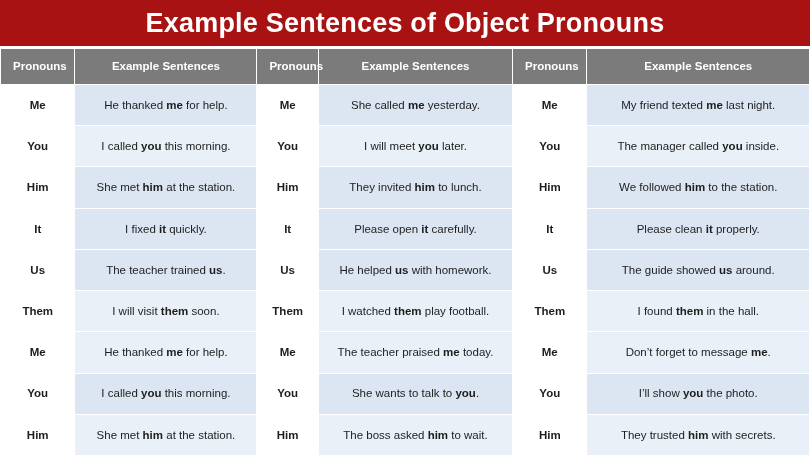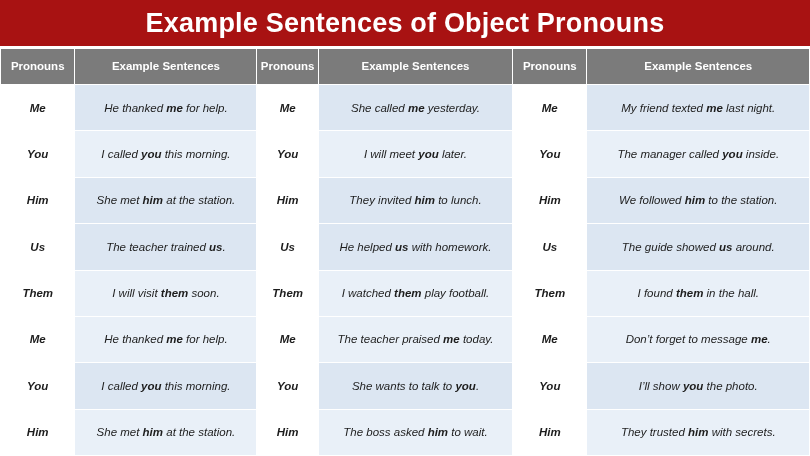--- a/index.html
+++ b/index.html
@@ -47,34 +47,33 @@
     border-collapse: collapse;
     table-layout: fixed;
   }
   table.grid th {
     background: #7b7b7b;
     color: #ffffff;
     font-size: 11.5px;
     font-weight: bold;
     text-align: center;
     border: 1px solid #ffffff;
-    padding: 6px 3px;
+    padding: 6px 12px;
     height: 36px;
     line-height: 1.15;
   }
   table.grid td {
     border: 1px solid #ffffff;
     font-size: 11.5px;
     text-align: center;
     color: #1d1d1d;
     padding: 4px 6px;
     height: 37px;
     vertical-align: middle;
     line-height: 1.25;
-    font-style: italic;
   }
   td.pron {
     background: #ffffff;
     font-weight: bold;
     font-size: 12px;
     border-left: 1px solid #d8d8d8;
     border-right: 1px solid #d8d8d8;
     border-top: 1px solid #ffffff;
     border-bottom: 1px solid #ffffff;
   }
@@ -141,20 +140,28 @@
           </tr>
           <tr>
             <td class="pron">Him</td>
             <td class="sent">She met <b>him</b> at the station.</td>
             <td class="pron">Him</td>
             <td class="sent">They invited <b>him</b> to lunch.</td>
             <td class="pron">Him</td>
             <td class="sent">We followed <b>him</b> to the station.</td>
           </tr>
           <tr>
+            <td class="pron">It</td>
+            <td class="sent">I fixed <b>it</b> quickly.</td>
+            <td class="pron">It</td>
+            <td class="sent">Please open <b>it</b> carefully.</td>
+            <td class="pron">It</td>
+            <td class="sent">Please clean <b>it</b> properly.</td>
+          </tr>
+          <tr>
             <td class="pron">Us</td>
             <td class="sent">The teacher trained <b>us</b>.</td>
             <td class="pron">Us</td>
             <td class="sent">He helped <b>us</b> with homework.</td>
             <td class="pron">Us</td>
             <td class="sent">The guide showed <b>us</b> around.</td>
           </tr>
           <tr>
             <td class="pron">Them</td>
             <td class="sent alt">I will visit <b>them</b> soon.</td>

